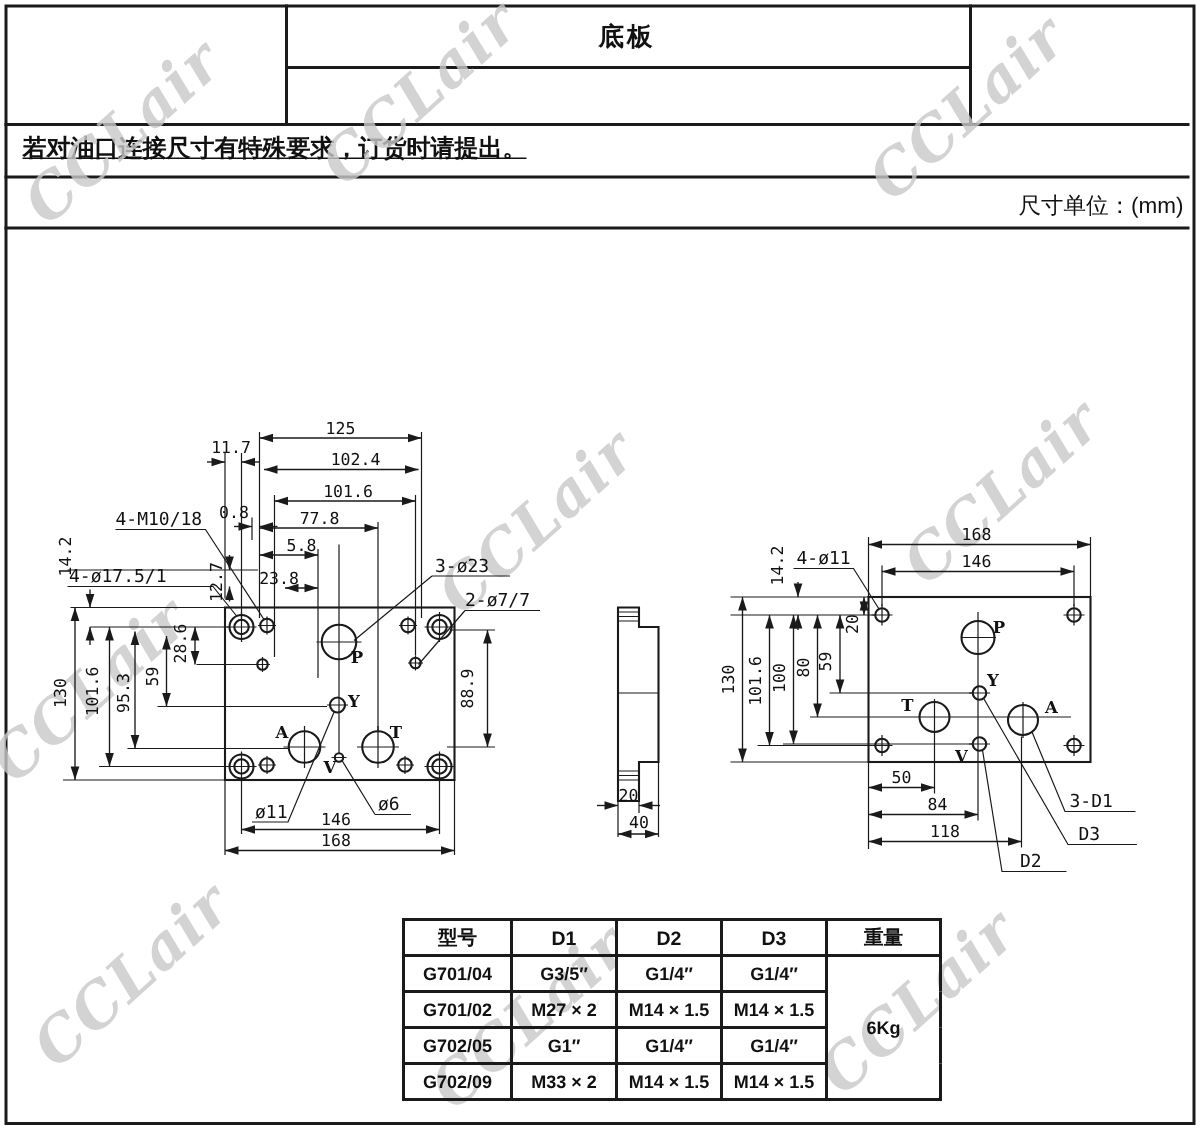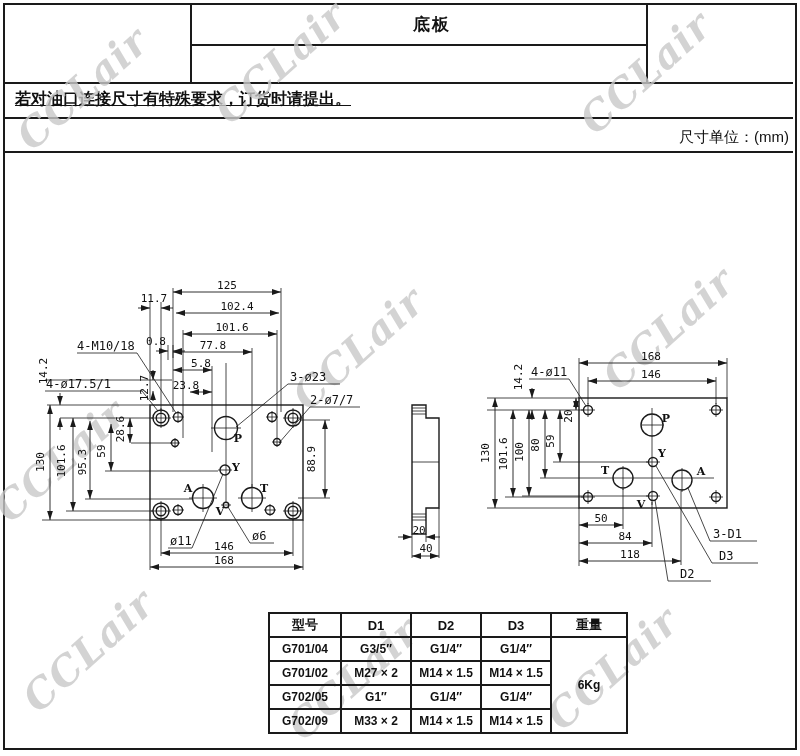--- a/index.html
+++ b/index.html
@@ -1,21 +1,21 @@
 <!DOCTYPE html>
 <html><head>
 <meta charset="utf-8">
 <style>
   html,body{margin:0;padding:0;background:#ffffff;}
   .page{position:relative;width:800px;height:756px;background:#ffffff;overflow:hidden;
         font-family:"Liberation Sans", sans-serif;color:#111;}
   .frame{position:absolute;left:3px;top:3px;width:790px;height:743px;border:2px solid #1a1a1a;}
   .hl{position:absolute;height:2px;background:#1a1a1a;}
   .vl{position:absolute;width:2px;background:#1a1a1a;}
-  .doc-title{position:absolute;left:204px;top:13px;width:456px;text-align:center;
+  .doc-title{position:absolute;left:190px;top:13px;width:456px;text-align:center;
              font-size:17px;font-weight:bold;letter-spacing:2px;}
   .note-row{position:absolute;left:15px;top:89px;font-size:16px;font-weight:bold;text-decoration:underline;}
   .models-row{position:absolute;left:15px;top:127px;font-size:15px;}
   .unit-label{position:absolute;left:679px;top:128px;width:142px;font-size:15px;}
   .wm{position:absolute;color:#c9c9c9;opacity:.8;font-family:"DejaVu Serif", serif;
       font-style:italic;font-weight:bold;font-size:40px;letter-spacing:1px;white-space:nowrap;
       transform:translate(-50%,-50%) rotate(-42deg);z-index:1;pointer-events:none;}
   svg.draw{position:absolute;left:0;top:0;z-index:2;}
   .ol{stroke:#1a1a1a;stroke-width:1.4;fill:none;}
   .cl{stroke:#1a1a1a;stroke-width:0.8;fill:none;}

